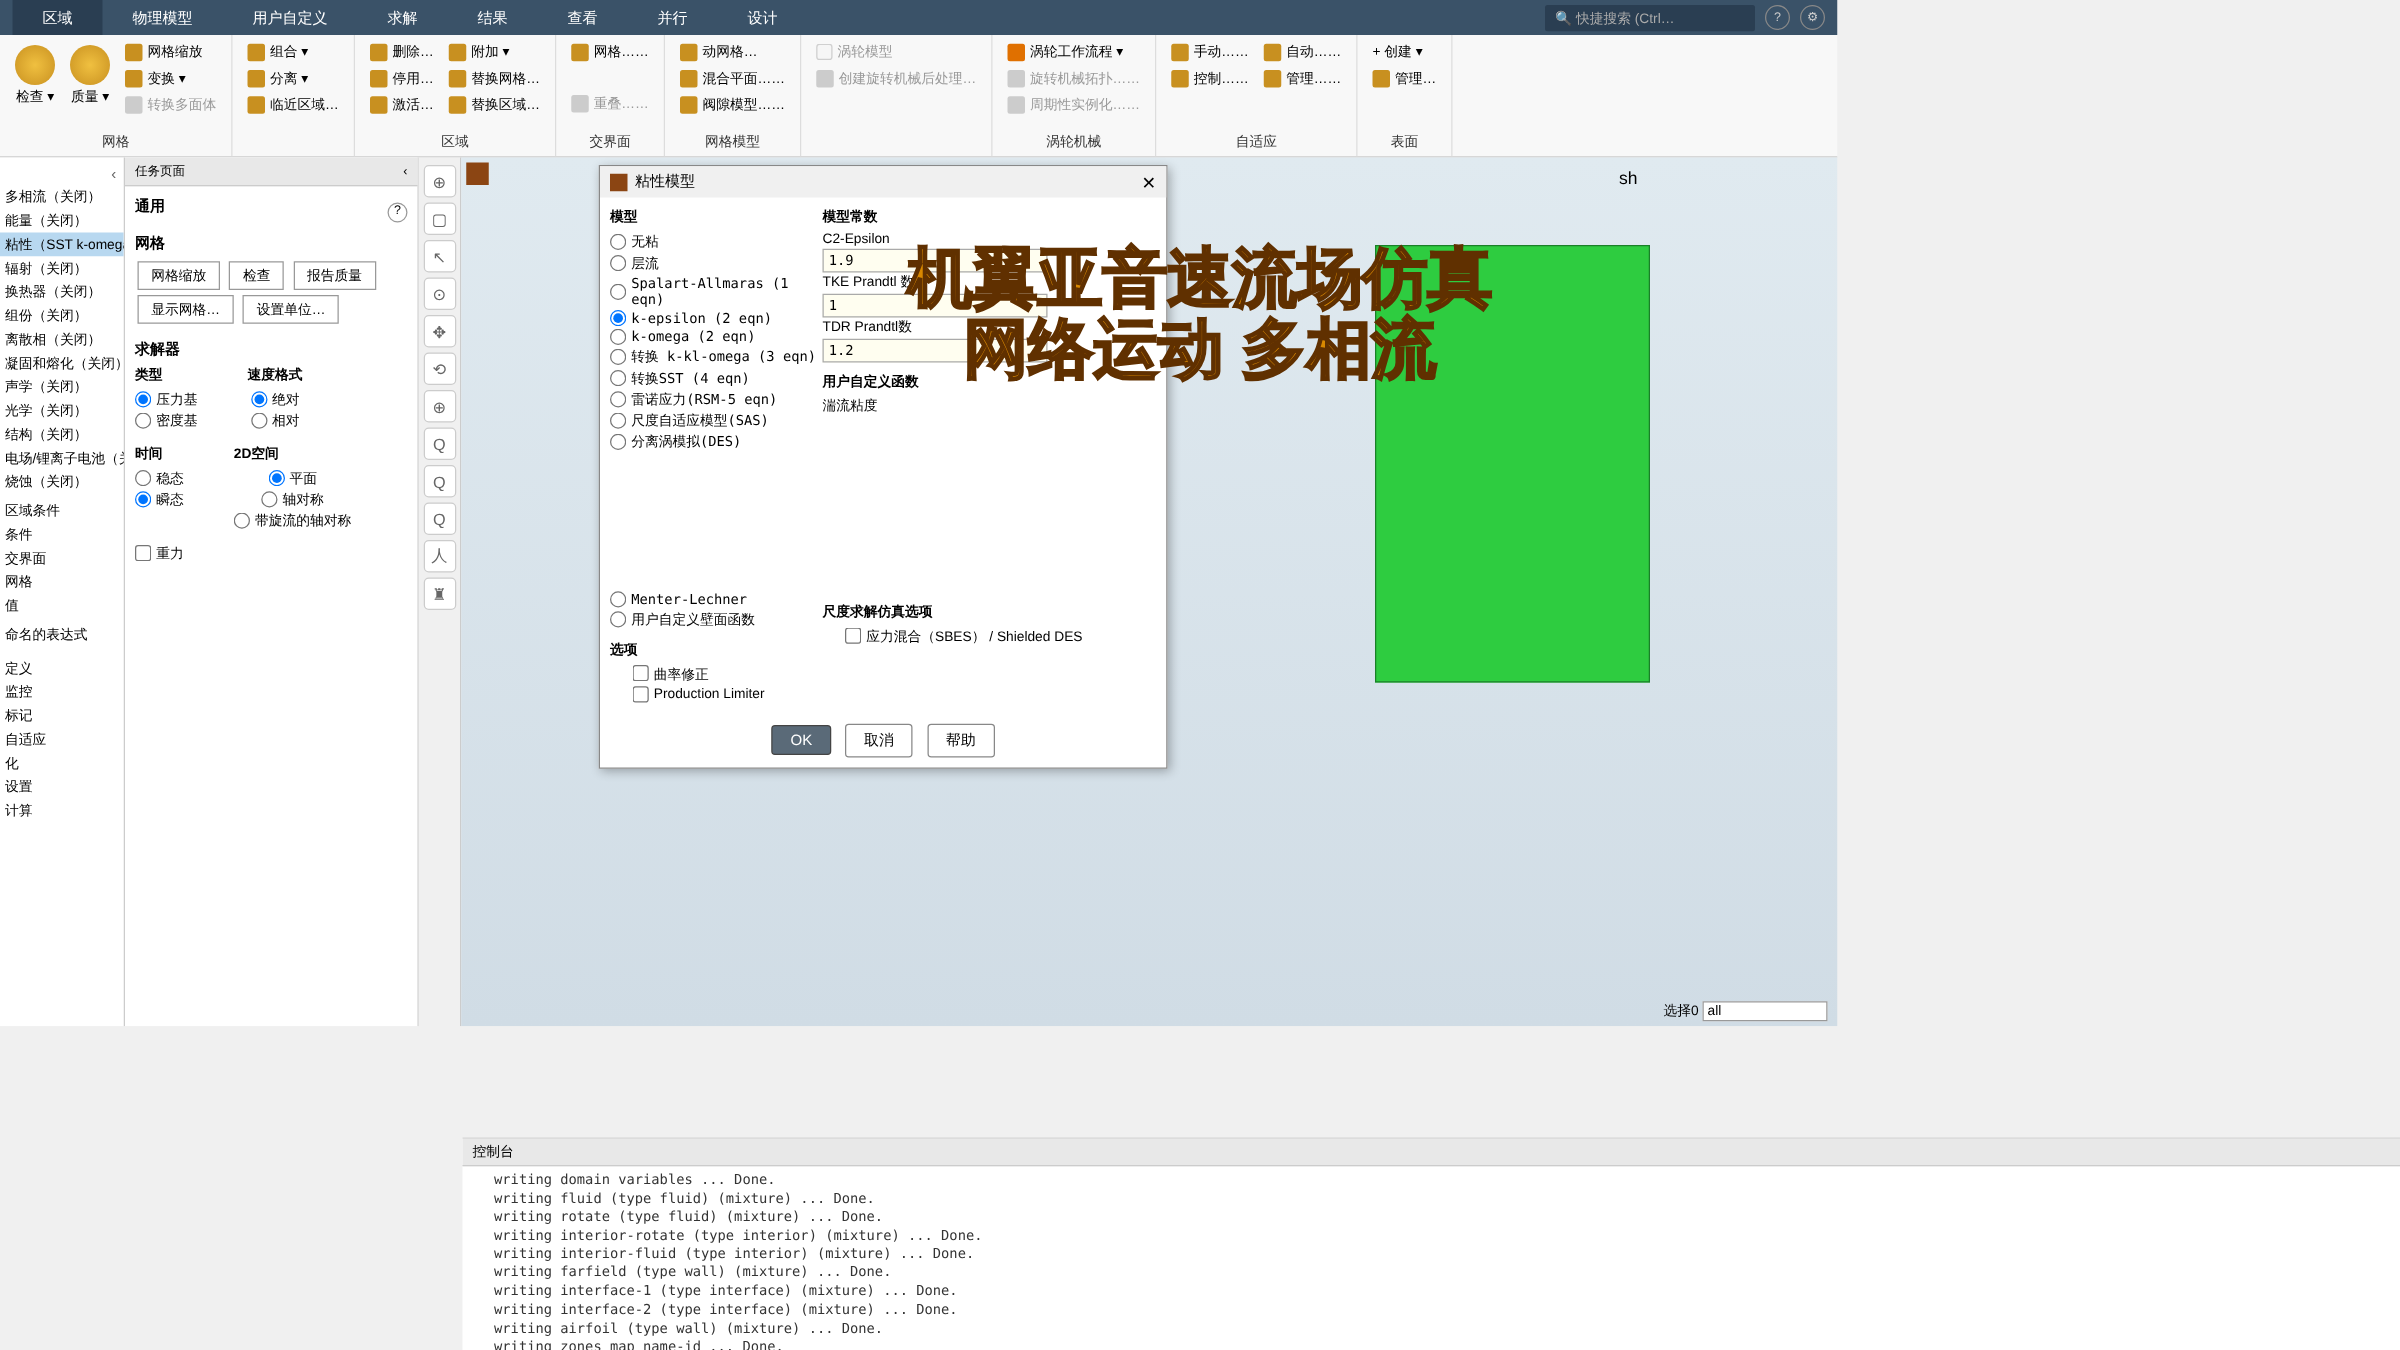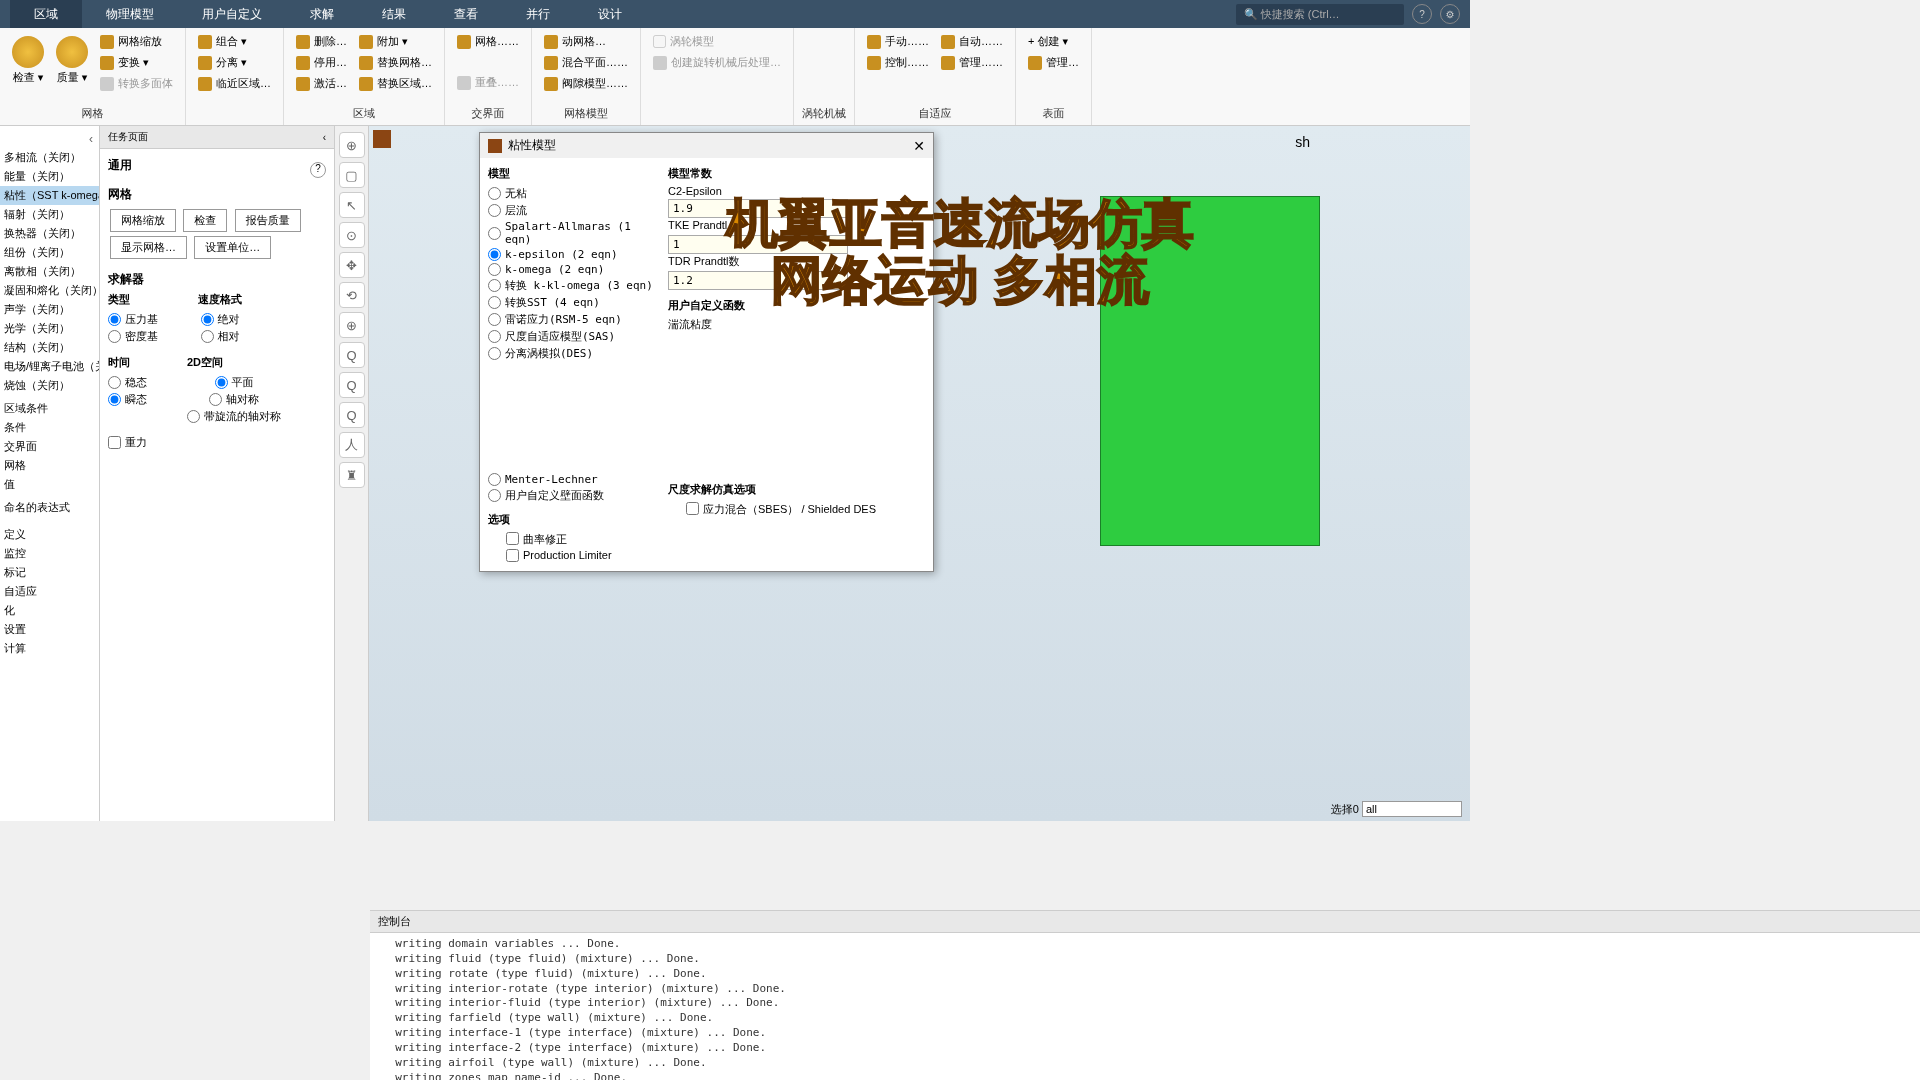--- a/index.html
+++ b/index.html
@@ -40,21 +40,21 @@
 .viewport { flex: 1; background: linear-gradient(#e0eaf0, #d0dce5); position: relative; }
 .vp-icon { position: absolute; top: 4px; left: 4px; width: 18px; height: 18px; background: #8b4513; }
 .green-block { position: absolute; top: 70px; right: 150px; width: 220px; height: 350px; background: #2ecc40; border: 1px solid #1a8028; }
 .overlay-text { position: absolute; top: 195px; left: 0; right: 0; text-align: center; font-size: 52px; font-weight: bold; color: #d88800; -webkit-text-stroke: 2px #603000; line-height: 1.1; pointer-events: none; z-index: 100; }
 .sel-info { position: absolute; bottom: 4px; right: 8px; font-size: 11px; }
 .sel-info input { border: 1px solid #999; width: 100px; font-size: 11px; padding: 1px 3px; }
 .dialog { position: absolute; top: 6px; left: 110px; width: 455px; background: #fff; border: 1px solid #888; box-shadow: 2px 2px 8px rgba(0,0,0,0.3); z-index: 50; }
 .dlg-title { background: #f0f0f0; padding: 4px 8px; font-size: 12px; display: flex; align-items: center; gap: 6px; }
 .dlg-title .dlg-ico { width: 14px; height: 14px; background: #8b4513; }
 .dlg-close { margin-left: auto; cursor: pointer; font-size: 14px; }
-.dlg-body { padding: 8px; display: flex; gap: 10px; }
+.dlg-body { padding: 8px; display: flex; }
 .dlg-left { width: 170px; }
 .dlg-right { flex: 1; }
 .dlg-label { font-size: 11px; font-weight: bold; margin-bottom: 4px; }
 .dlg-radio { font-size: 11px; display: flex; align-items: center; gap: 4px; padding: 1px 0; font-family: monospace; }
 .dlg-field { font-size: 11px; margin-bottom: 2px; }
 .dlg-input { width: 180px; border: 1px solid #aaa; background: #fffef0; padding: 2px 4px; font-size: 11px; font-family: monospace; }
 .dlg-checkbox { font-size: 11px; display: flex; align-items: flex-start; gap: 4px; padding: 1px 18px; }
 .dlg-section { margin-top: 8px; }
 .dlg-footer { padding: 8px; text-align: center; border-top: 0; }
 .dlg-btn { border: 1px solid #888; padding: 4px 14px; margin: 0 4px; font-size: 12px; cursor: pointer; background: #fff; border-radius: 3px; }
@@ -205,20 +205,36 @@
           </div>
       <div class="ribbon-btn disabled">
             <span class="ico" style="background:#ccc"></span>
             <span>创建旋转机械后处理…</span>
           </div>
     </div>
       </div>
     <div class="title"></div>
   </div>
   <div class="ribbon-group">
+    <div class="ribbon-items">
+        <div class="ribbon-col">
+      <div class="ribbon-btn">
+            <span class="ico" style="background:#e07000"></span>
+            <span>涡轮工作流程 ▾</span>
+          </div>
+      <div class="ribbon-btn disabled">
+            <span class="ico" style="background:#ccc"></span>
+            <span>旋转机械拓扑……</span>
+          </div>
+      <div class="ribbon-btn disabled">
+            <span class="ico" style="background:#ccc"></span>
+            <span>周期性实例化……</span>
+          </div>
+    </div>
+      </div>
     <div class="title">涡轮机械</div>
   </div>
   <div class="ribbon-group">
     <div class="ribbon-items">
       <div class="ribbon-col">
         <div class="ribbon-btn">
             <span class="ico"></span>
             <span>手动……</span>
           </div>
         <div class="ribbon-btn">
@@ -444,20 +460,25 @@
           <div style="height:140px"></div>
           <div class="dlg-section">
             <div class="dlg-label">尺度求解仿真选项</div>
             <label class="dlg-checkbox">
                 <input type="checkbox" style="">
                 <span>应力混合（SBES） / Shielded DES</span>
               </label>
           </div>
         </div>
       </div>
+      <div class="dlg-footer">
+        <button class="dlg-btn primary">OK</button>
+        <button class="dlg-btn">取消</button>
+        <button class="dlg-btn">帮助</button>
+      </div>
     </div>
 
     <div class="sel-info">
       <span>选择0</span>
       <input value="all" style="">
     </div>
   </div>
 </div>
 
 <div class="console">

